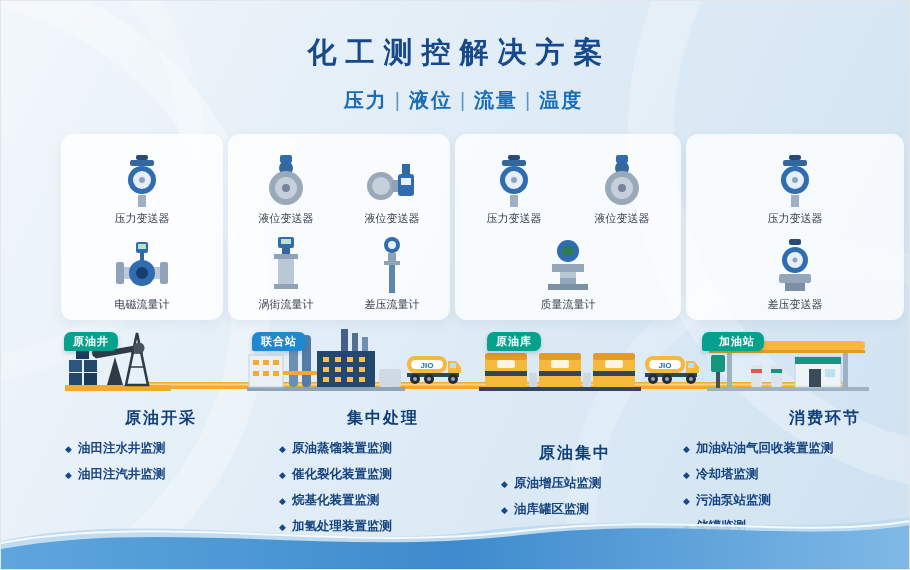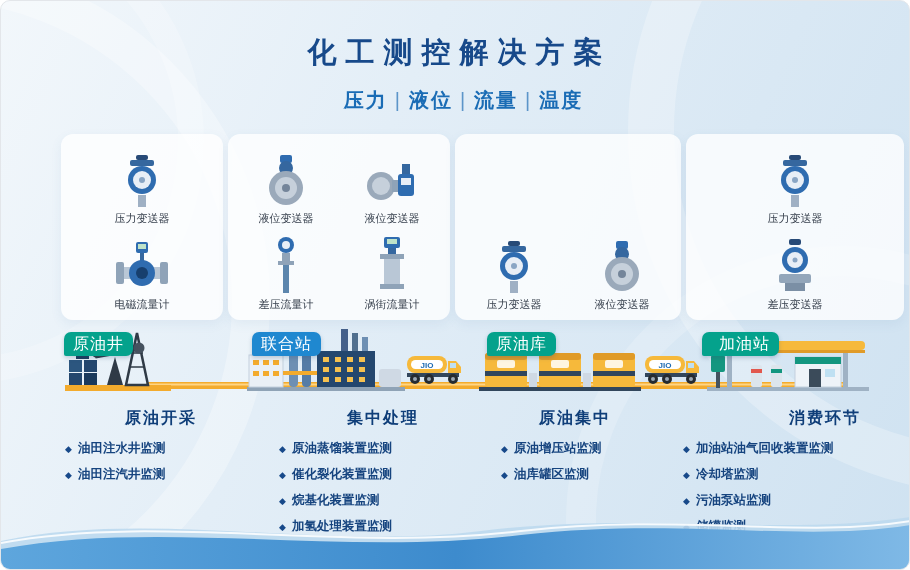--- a/index.html
+++ b/index.html
@@ -1,18 +1,18 @@
 <!DOCTYPE html>
 <html><head>
 <meta charset="utf-8">
 <style>
   html,body{margin:0;padding:0;background:#ffffff;}
   .page{
     position:relative;width:910px;height:570px;overflow:hidden;
-    border:1px solid #e3e6ea;border-radius:10px;box-sizing:border-box;
+    border:1px solid #e3e6ea;border-radius:0;box-sizing:border-box;
     background:linear-gradient(115deg,#f2f7fb 0%,#e3eef7 38%,#cfe2f1 100%);
     font-family:"Liberation Sans","DejaVu Sans",sans-serif;
   }
   .bg-decor{position:absolute;left:0;top:0;pointer-events:none;}
   
   .header{position:absolute;left:0;top:32px;width:100%;text-align:center;}
   .title{margin:0;font-size:29px;font-weight:bold;color:#17498a;letter-spacing:9px;text-indent:9px;}
   .subtitle{margin-top:14px;font-size:20px;color:#1a6cb5;font-weight:bold;letter-spacing:2px;padding-left:17px;}
   .subtitle .sep{margin:0 7px;font-weight:normal;color:#5c95c9;}
   
@@ -26,21 +26,21 @@
   .card.c2{width:222px;grid-template-columns:1fr 1fr;}
   .card.c3{width:226px;grid-template-columns:1fr 1fr;}
   .card.c4{width:218px;grid-template-columns:1fr;}
   .span2{grid-column:1/3;}
   .pitem{display:flex;flex-direction:column;align-items:center;justify-content:flex-end;}
   .pitem .ic{height:56px;display:flex;align-items:flex-end;justify-content:center;}
   .pitem .lbl{font-size:11px;color:#39424f;margin-top:3px;white-space:nowrap;}
   
   .process-svg{position:absolute;left:50px;top:326px;}
   .badge{
-    position:absolute;color:#fff;font-size:16px;font-weight:normal;line-height:1;
+    position:absolute;color:#fff;font-size:11px;font-weight:bold;line-height:1;
     padding:4px 9px 4px 9px;border-radius:7px 7px 7px 2px;letter-spacing:1px;
     box-shadow:0 2px 4px rgba(40,80,120,0.25);
   }
   
   .section{position:absolute;top:407px;}
   .sec-title{font-size:16px;font-weight:bold;color:#0f3e79;text-align:right;letter-spacing:2px;}
   .sec-list{margin-top:11px;display:flex;flex-direction:column;gap:9px;}
   .li{display:flex;align-items:center;gap:6px;font-size:12.5px;font-weight:bold;color:#16447f;white-space:nowrap;}
   .dia{font-size:9px;color:#17498a;transform:translateY(-0.5px);}
   .bottom-wave{position:absolute;left:0;bottom:0;}
@@ -119,41 +119,41 @@
               <rect x="34" y="20" width="16" height="22" rx="3" fill="#2f6cb0"></rect>
               <rect x="37" y="24" width="10" height="7" fill="#e8eef6"></rect>
               <rect x="38" y="10" width="8" height="10" fill="#35679f"></rect>
             </svg>
         </span>
         <span class="lbl">液位变送器</span>
       </div>
       <div class="pitem">
         <span class="ic">
           <svg width="40" height="58" viewBox="0 0 40 58">
-              <circle cx="20" cy="9" r="8" fill="#2f6cb0"></circle>
-              <circle cx="20" cy="9" r="4" fill="#e8eef6"></circle>
-              <rect x="16" y="17" width="8" height="8" fill="#8fa3b8"></rect>
-              <rect x="12" y="25" width="16" height="4" fill="#8fa3b8"></rect>
-              <rect x="17" y="29" width="6" height="28" fill="#5c86ad"></rect>
-            </svg>
-        </span>
-        <span class="lbl">差压流量计</span>
-      </div>
-      <div class="pitem">
-        <span class="ic">
-          <svg width="40" height="58" viewBox="0 0 40 58">
               <rect x="12" y="1" width="16" height="11" rx="2" fill="#2f6cb0"></rect>
               <rect x="15" y="3" width="10" height="5" fill="#bfe3c9"></rect>
               <rect x="16" y="12" width="8" height="6" fill="#35679f"></rect>
               <rect x="8" y="18" width="24" height="5" fill="#8fa3b8"></rect>
               <rect x="12" y="23" width="16" height="25" fill="#b9c7d6"></rect>
               <rect x="8" y="48" width="24" height="5" fill="#8fa3b8"></rect>
             </svg>
         </span>
         <span class="lbl">涡街流量计</span>
+      </div>
+      <div class="pitem">
+        <span class="ic">
+          <svg width="40" height="58" viewBox="0 0 40 58">
+              <circle cx="20" cy="9" r="8" fill="#2f6cb0"></circle>
+              <circle cx="20" cy="9" r="4" fill="#e8eef6"></circle>
+              <rect x="16" y="17" width="8" height="8" fill="#8fa3b8"></rect>
+              <rect x="12" y="25" width="16" height="4" fill="#8fa3b8"></rect>
+              <rect x="17" y="29" width="6" height="28" fill="#5c86ad"></rect>
+            </svg>
+        </span>
+        <span class="lbl">差压流量计</span>
       </div>
     </div>
 
     <div class="card c3">
       <div class="pitem">
         <span class="ic">
           <svg width="46" height="54" viewBox="0 0 46 54">
               <rect x="17" y="1" width="12" height="5" rx="2" fill="#274a77"></rect>
               <rect x="11" y="6" width="24" height="6" rx="2" fill="#35679f"></rect>
               <circle cx="23" cy="26" r="14" fill="#2f6cb0"></circle>
@@ -168,20 +168,32 @@
         <span class="ic">
           <svg width="56" height="54" viewBox="0 0 56 54">
               <rect x="22" y="1" width="12" height="8" rx="2" fill="#2f6cb0"></rect>
               <circle cx="28" cy="14" r="7" fill="#35679f"></circle>
               <circle cx="28" cy="34" r="17" fill="#9aa9ba"></circle>
               <circle cx="28" cy="34" r="11" fill="#c6d0db"></circle>
               <circle cx="28" cy="34" r="4" fill="#74859a"></circle>
             </svg>
         </span>
         <span class="lbl">液位变送器</span>
+      </div>
+      <div class="pitem span2">
+        <span class="ic">
+          <svg width="58" height="56" viewBox="0 0 58 56">
+              <circle cx="29" cy="13" r="11" fill="#2f6cb0"></circle>
+              <ellipse cx="29" cy="13" rx="6" ry="4.5" fill="#2e7d4f"></ellipse>
+              <path d="M13 26 h32 v8 h-8 v12 h-16 v-12 h-8 z" fill="#93a6ba"></path>
+              <rect x="9" y="46" width="40" height="6" fill="#7b8fa5"></rect>
+              <rect x="21" y="34" width="16" height="6" fill="#b9c7d6"></rect>
+            </svg>
+        </span>
+        <span class="lbl">质量流量计</span>
       </div>
     </div>
 
     <div class="card c4">
       <div class="pitem">
         <span class="ic">
           <svg width="46" height="54" viewBox="0 0 46 54">
               <rect x="17" y="1" width="12" height="5" rx="2" fill="#274a77"></rect>
               <rect x="11" y="6" width="24" height="6" rx="2" fill="#35679f"></rect>
               <circle cx="23" cy="26" r="14" fill="#2f6cb0"></circle>
@@ -363,21 +375,21 @@
           <span class="dia">◆</span>
           <span>烷基化装置监测</span>
         </div>
       <div class="li">
           <span class="dia">◆</span>
           <span>加氢处理装置监测</span>
         </div>
     </div>
   </div>
 
-  <div class="section" style="left:500px;width:110px;">
+  <div class="section" style="left:500px;width:110px;margin-top:35px;">
     <div class="sec-title">原油集中</div>
     <div class="sec-list">
       <div class="li">
           <span class="dia">◆</span>
           <span>原油增压站监测</span>
         </div>
       <div class="li">
           <span class="dia">◆</span>
           <span>油库罐区监测</span>
         </div>

